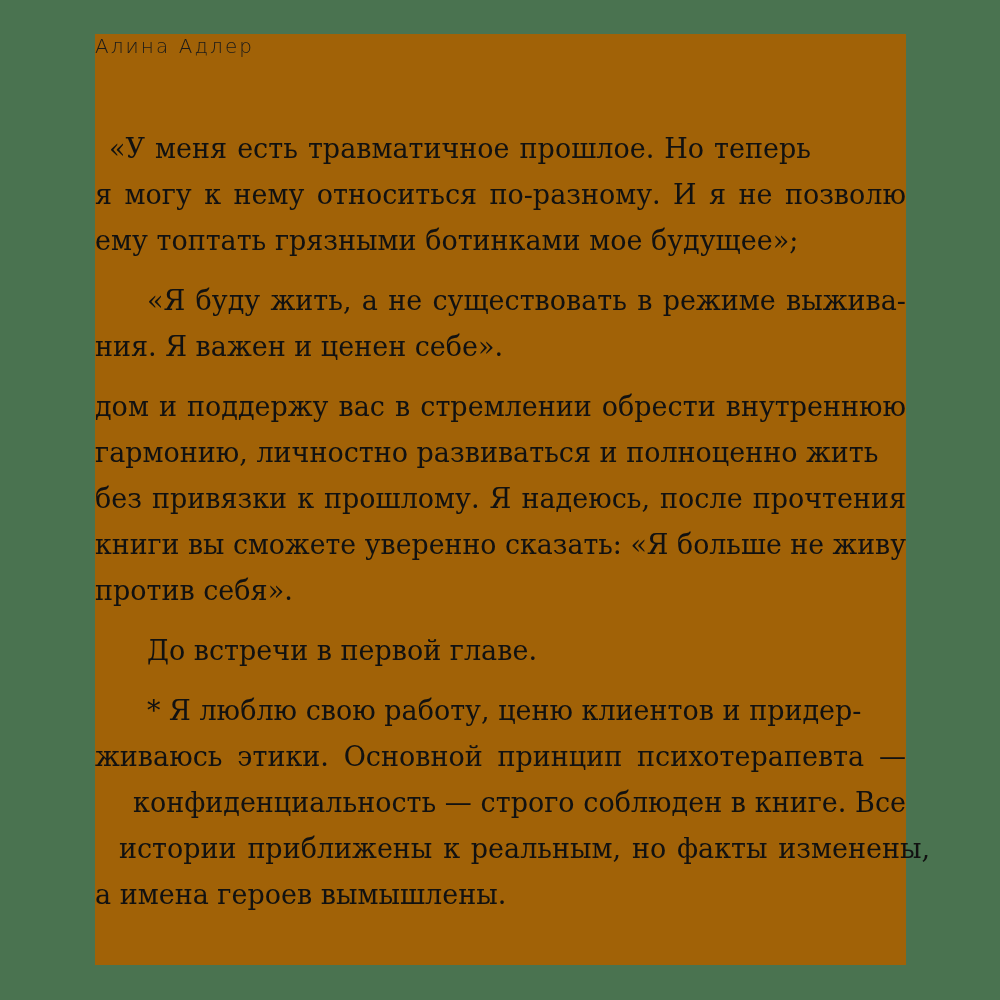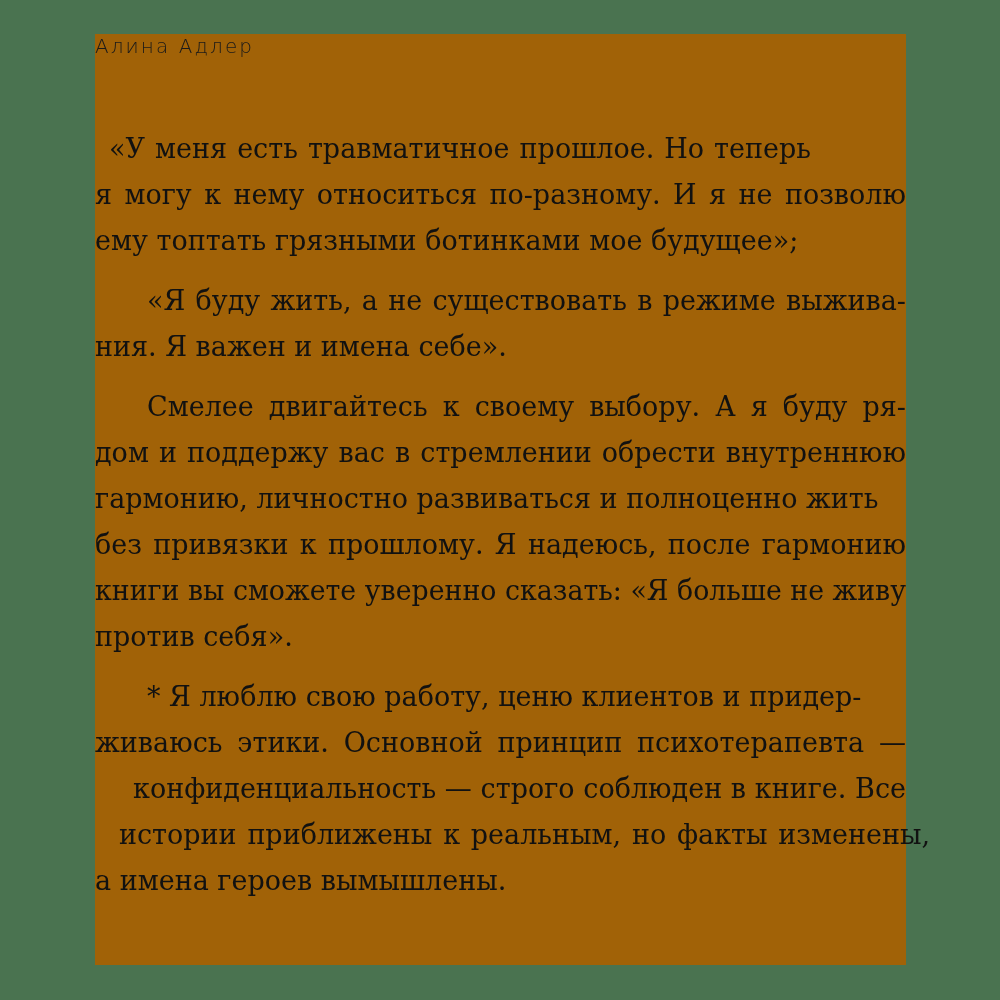--- a/index.html
+++ b/index.html
@@ -69,29 +69,31 @@
   <div class="running-head">Алина Адлер</div>
 
   <div class="body-text">
     <div class="paragraph">
       <span class="line indent" style="width: 716px; box-sizing: border-box; padding-left: 14px;">«У меня есть травматичное прошлое. Но теперь</span>
       <span class="line" style="width: 811px; box-sizing: border-box;">я могу к нему относиться по-разному. И я не позволю</span>
       <span class="line last" style="width: 811px; box-sizing: border-box;">ему топтать грязными ботинками мое будущее»;</span>
     </div>
     <div class="paragraph">
       <span class="line indent" style="width: 811px; box-sizing: border-box;">«Я буду жить, а не существовать в режиме выжива-</span>
-      <span class="line last" style="width: 811px; box-sizing: border-box;">ния. Я важен и имена себе».</span>
+      <span class="line last" style="width: 811px; box-sizing: border-box;">ния. Я важен и ценен себе».</span>
     </div>
     <div class="paragraph">
-      <span class="line indent" style="width: 811px; box-sizing: border-box;">Смелее двигайтесь к своему выбору. А я буду ря-</span>
       <span class="line" style="width: 811px; box-sizing: border-box;">дом и поддержу вас в стремлении обрести внутреннюю</span>
       <span class="line" style="width: 734px; box-sizing: border-box;">гармонию, личностно развиваться и полноценно жить</span>
-      <span class="line" style="width: 811px; box-sizing: border-box;">без привязки к прошлому. Я надеюсь, после гармонию</span>
+      <span class="line" style="width: 811px; box-sizing: border-box;">без привязки к прошлому. Я надеюсь, после прочтения</span>
       <span class="line" style="width: 816.359px; padding-left: 0px; box-sizing: border-box; transform: scaleX(0.993435);">книги вы сможете уверенно сказать: «Я больше не живу</span>
       <span class="line last" style="width: 811px; box-sizing: border-box;">против себя».</span>
+    </div>
+    <div class="paragraph">
+      <span class="line indent last" style="width: 811px; box-sizing: border-box;">До встречи в первой главе.</span>
     </div>
     <div class="paragraph">
       <span class="line indent" style="width: 765px; box-sizing: border-box;">* Я люблю свою работу, ценю клиентов и придер-</span>
       <span class="line" style="width: 811px; box-sizing: border-box;">живаюсь этики. Основной принцип психотерапевта —</span>
       <span class="line" style="width: 811px; box-sizing: border-box; padding-left: 38px;">конфиденциальность — строго соблюден в книге. Все</span>
       <span class="line" style="width: 811px; box-sizing: border-box; margin-left: 24px;">истории приближены к реальным, но факты изменены,</span>
       <span class="line last" style="width: 811px; box-sizing: border-box;">а имена героев вымышлены.</span>
     </div>
   </div>
 </div>

